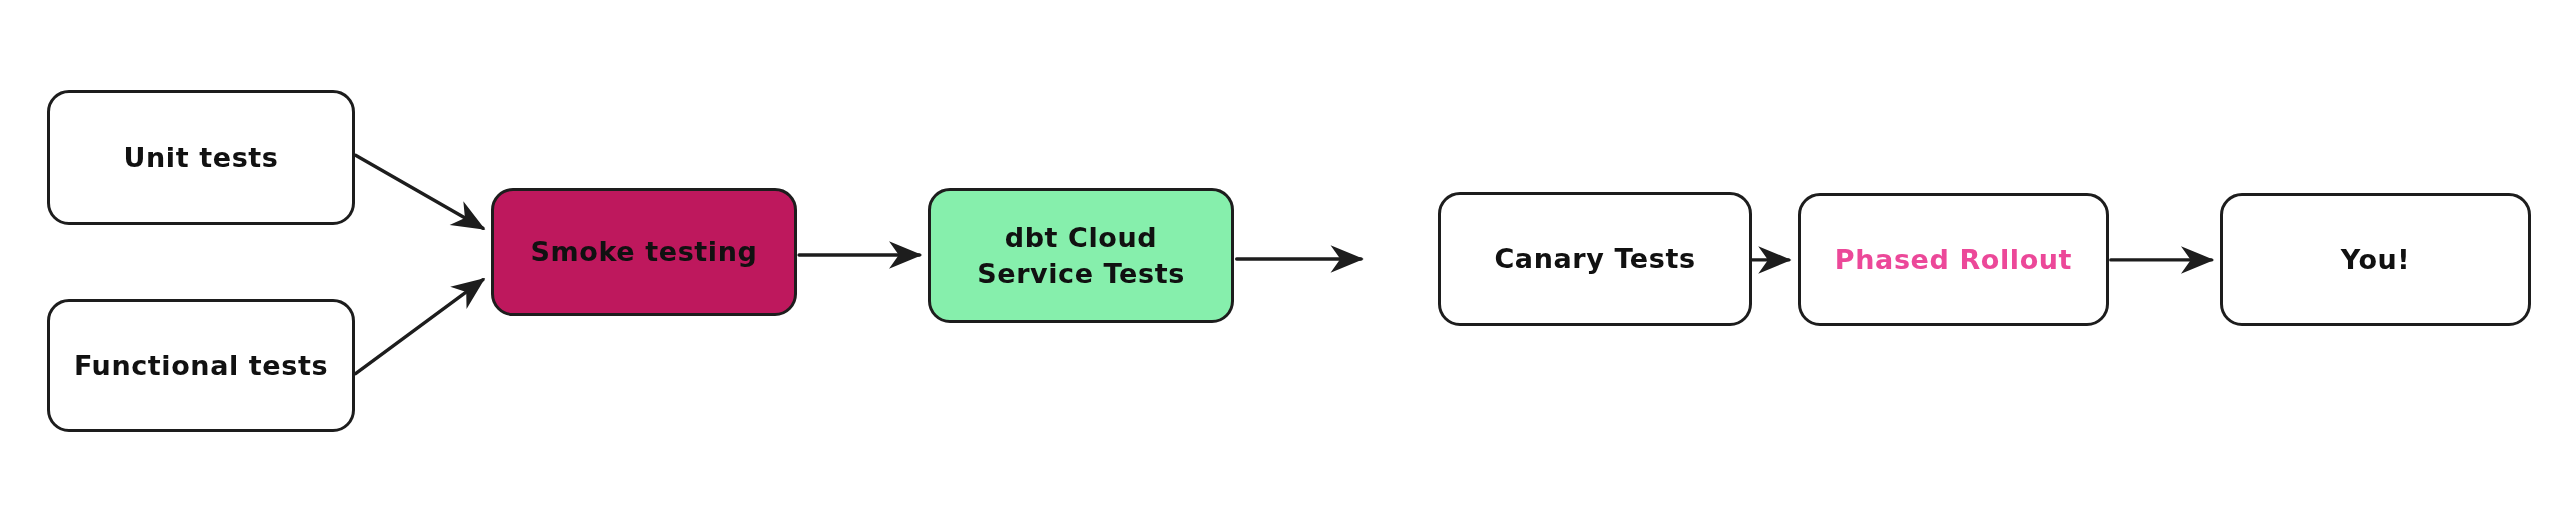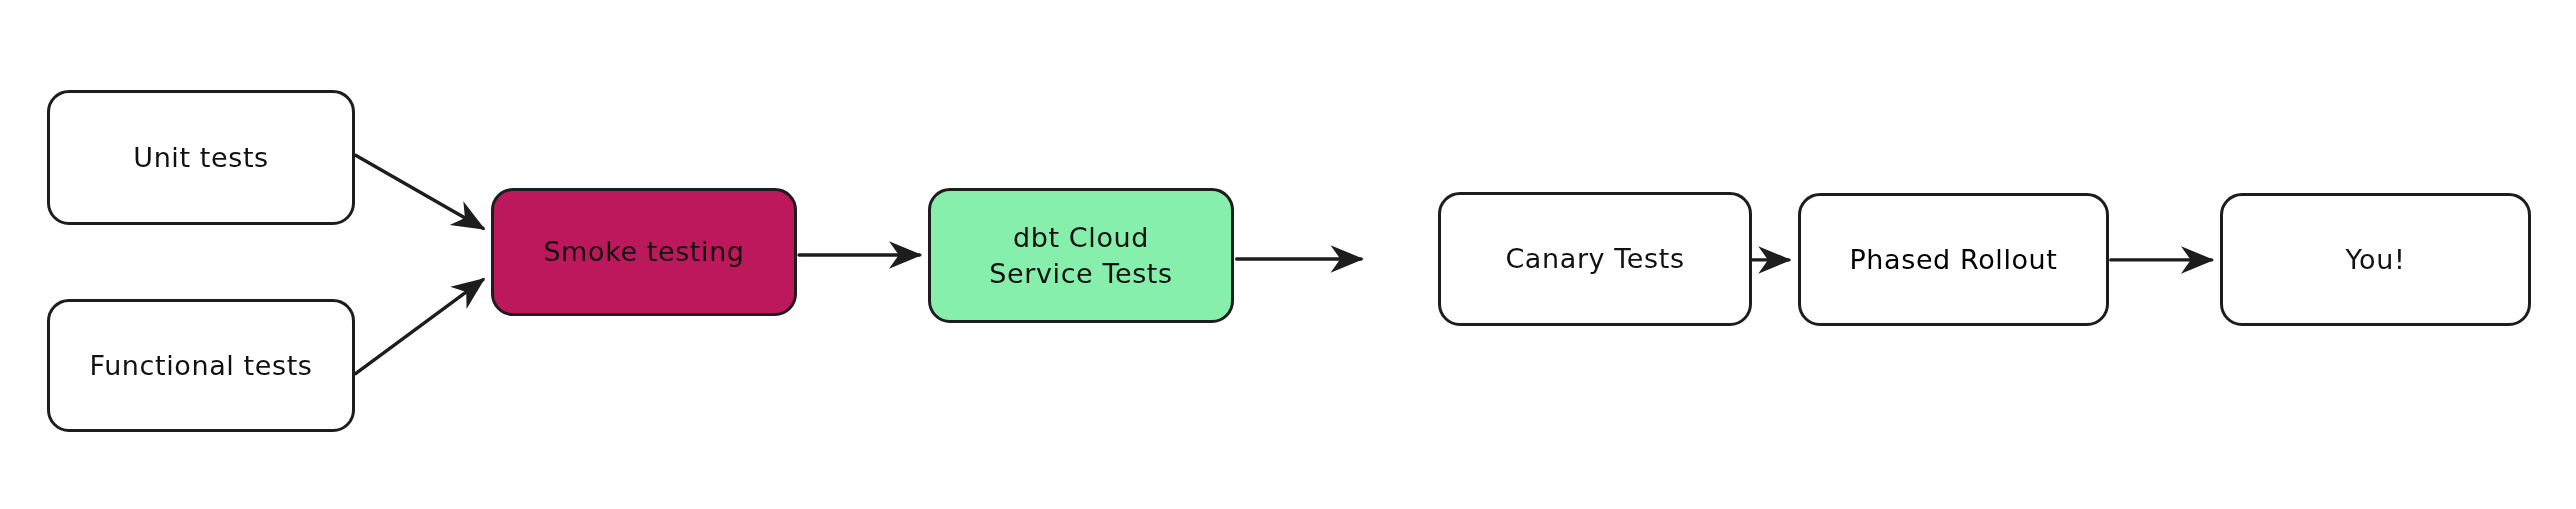--- a/index.html
+++ b/index.html
@@ -31,21 +31,21 @@
     border: 3px solid #1d1d1d;
     border-radius: 22px;
     display: flex;
     align-items: center;
     justify-content: center;
     text-align: center;
   }
   .node-label {
     font-family: "DejaVu Sans", sans-serif;
     font-size: 27px;
-    font-weight: 400;
+    font-weight: 700;
     letter-spacing: 0.6px;
     color: #111111;
     line-height: 1.32;
     white-space: pre-line;
     padding: 0 14px;
   }
 </style>
 </head>
 <body>
 
@@ -78,21 +78,21 @@
         <span class="node-label" style="color: rgb(17, 17, 17);">Smoke testing</span>
       </div>
       <div class="node-box" style="left: 928px; top: 188px; width: 306px; height: 135px; border-color: rgb(29, 29, 29); background: #86efac;">
         <span class="node-label" style="color: rgb(17, 17, 17);">dbt Cloud
 Service Tests</span>
       </div>
       <div class="node-box" style="left: 1438px; top: 192px; width: 314px; height: 134px; border-color: rgb(29, 29, 29); background: rgb(255, 255, 255);">
         <span class="node-label" style="color: rgb(17, 17, 17);">Canary Tests</span>
       </div>
       <div class="node-box" style="left: 1798px; top: 193px; width: 311px; height: 133px; border-color: rgb(29, 29, 29); background: rgb(255, 255, 255);">
-        <span class="node-label" style="color: #000000;">Phased Rollout</span>
+        <span class="node-label" style="color: #ec4899;">Phased Rollout</span>
       </div>
       <div class="node-box" style="left: 2220px; top: 193px; width: 311px; height: 133px; border-color: rgb(29, 29, 29); background: rgb(255, 255, 255); justify-content: center;">
         <span class="node-label" style="color: rgb(17, 17, 17);">You!</span>
       </div>
     </div>
 
 </div>
 
 
 </body></html>

